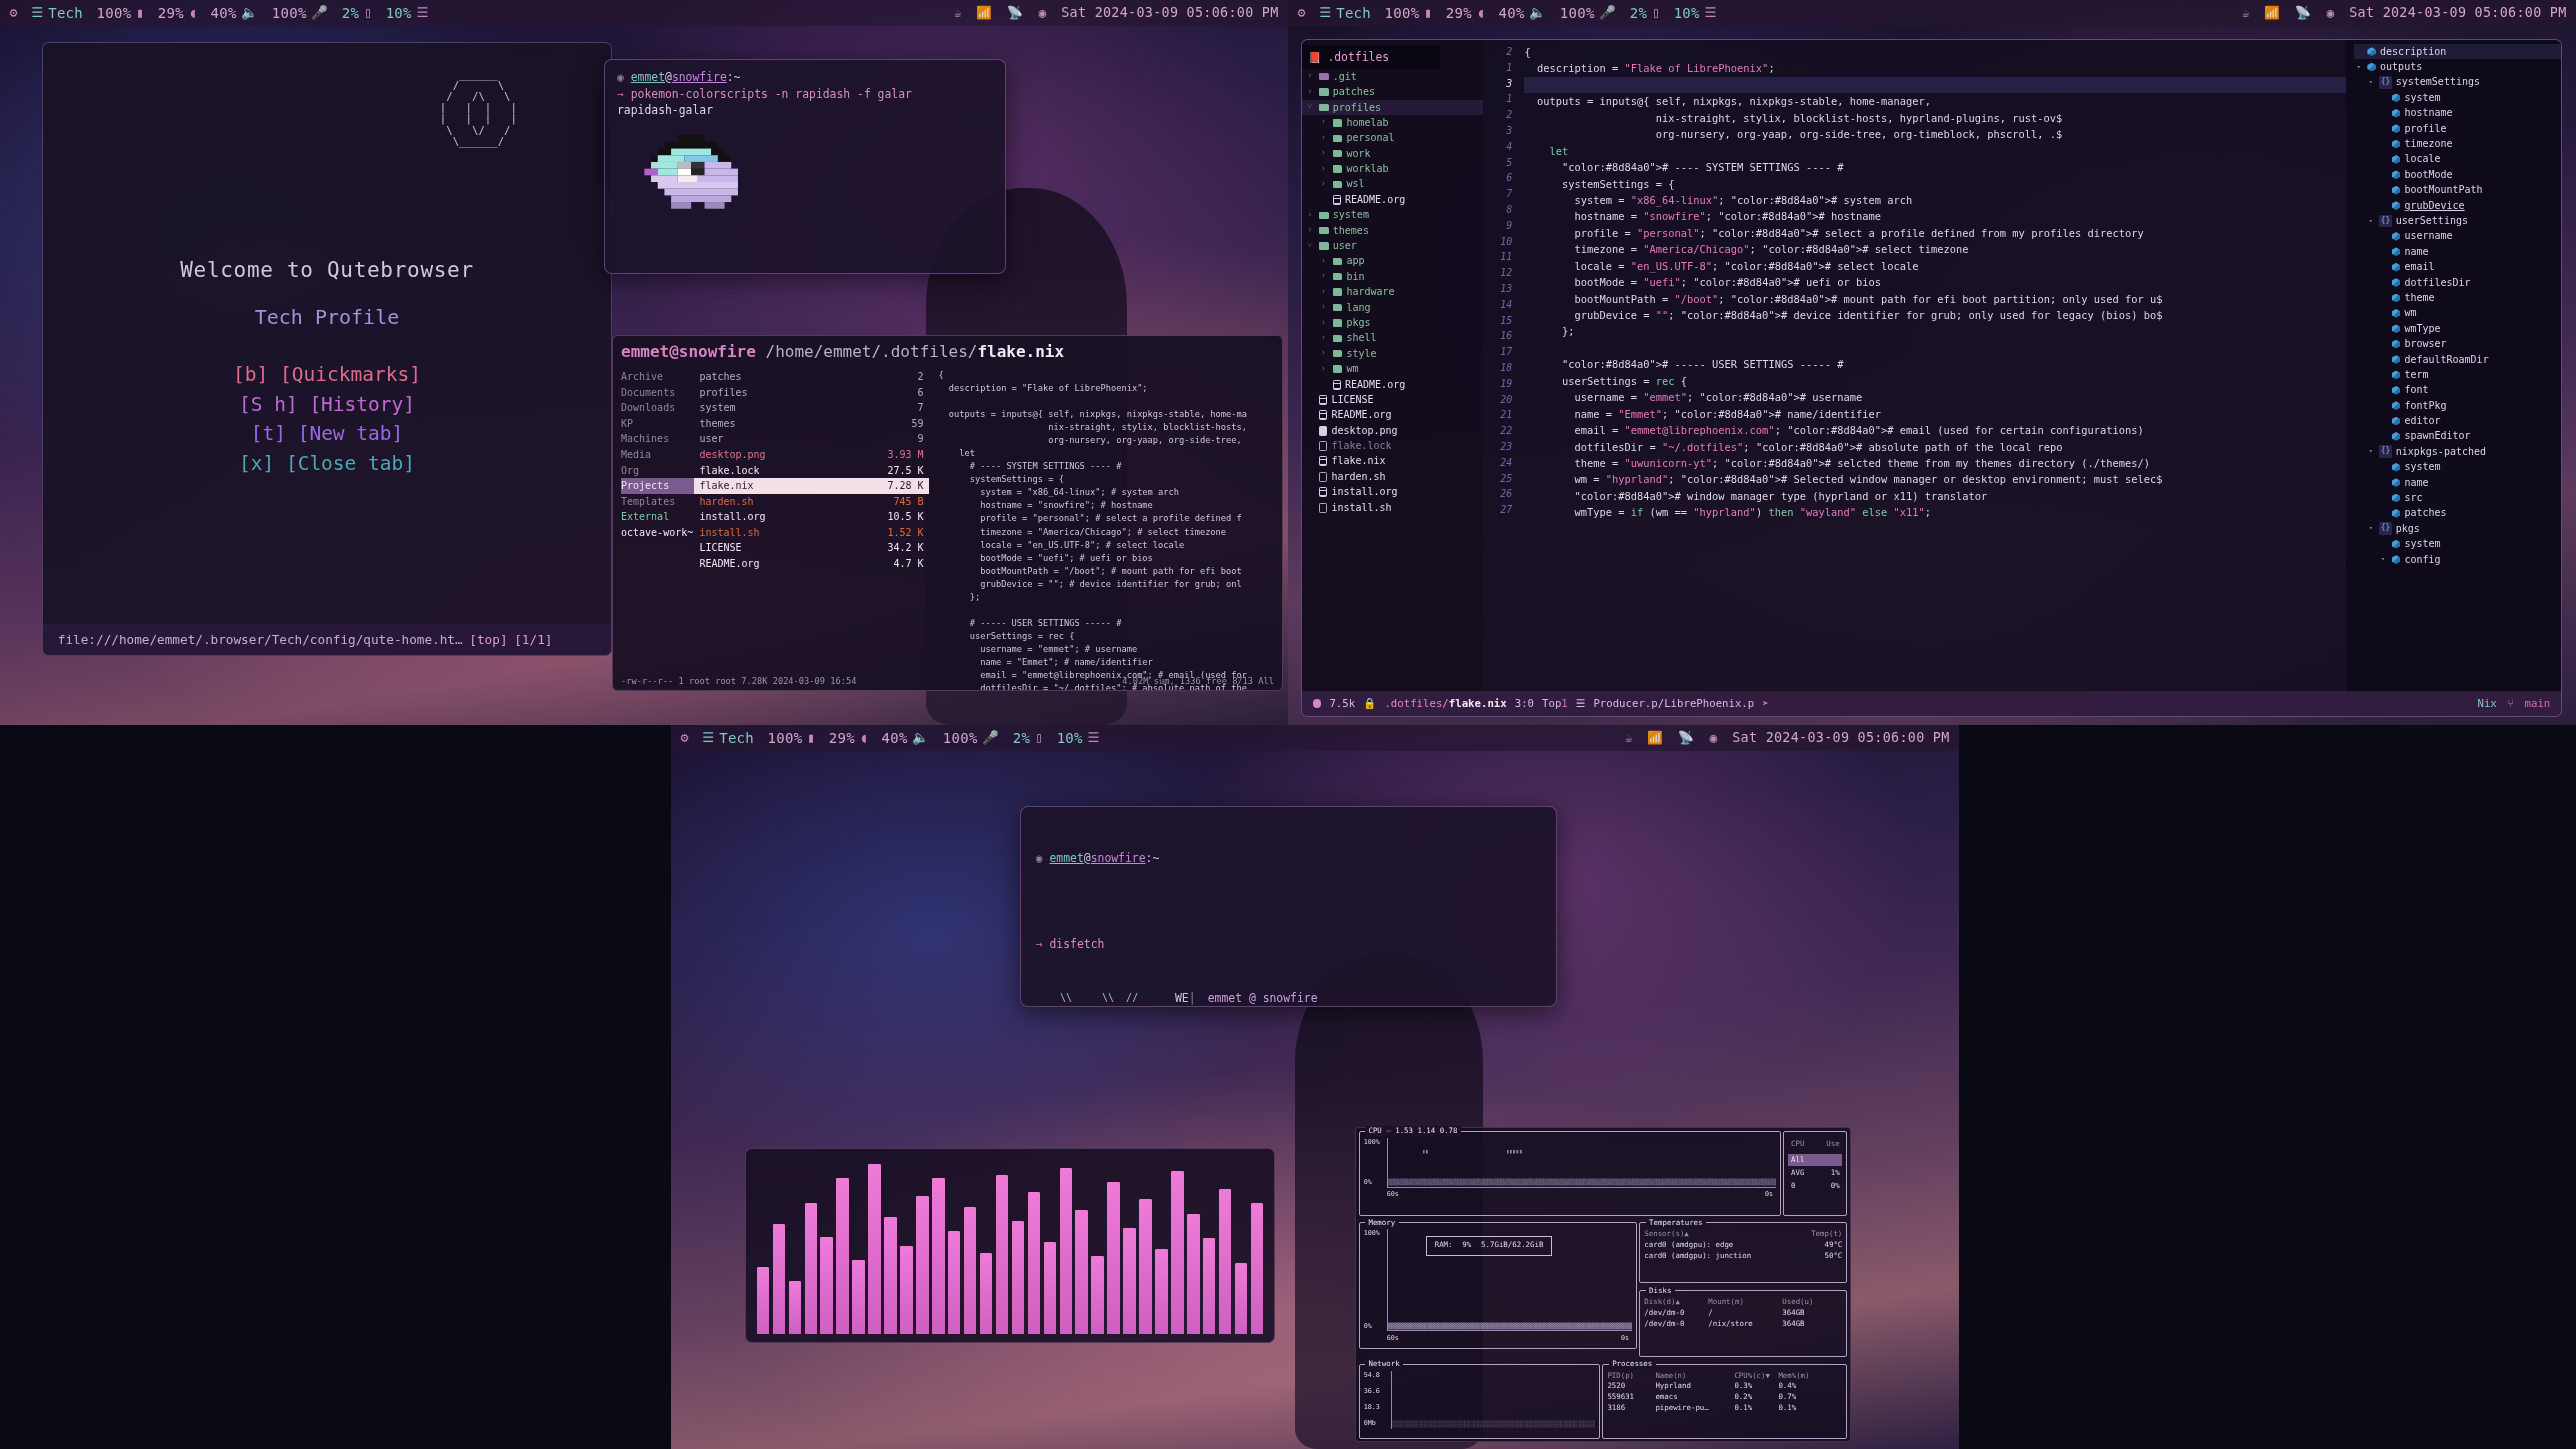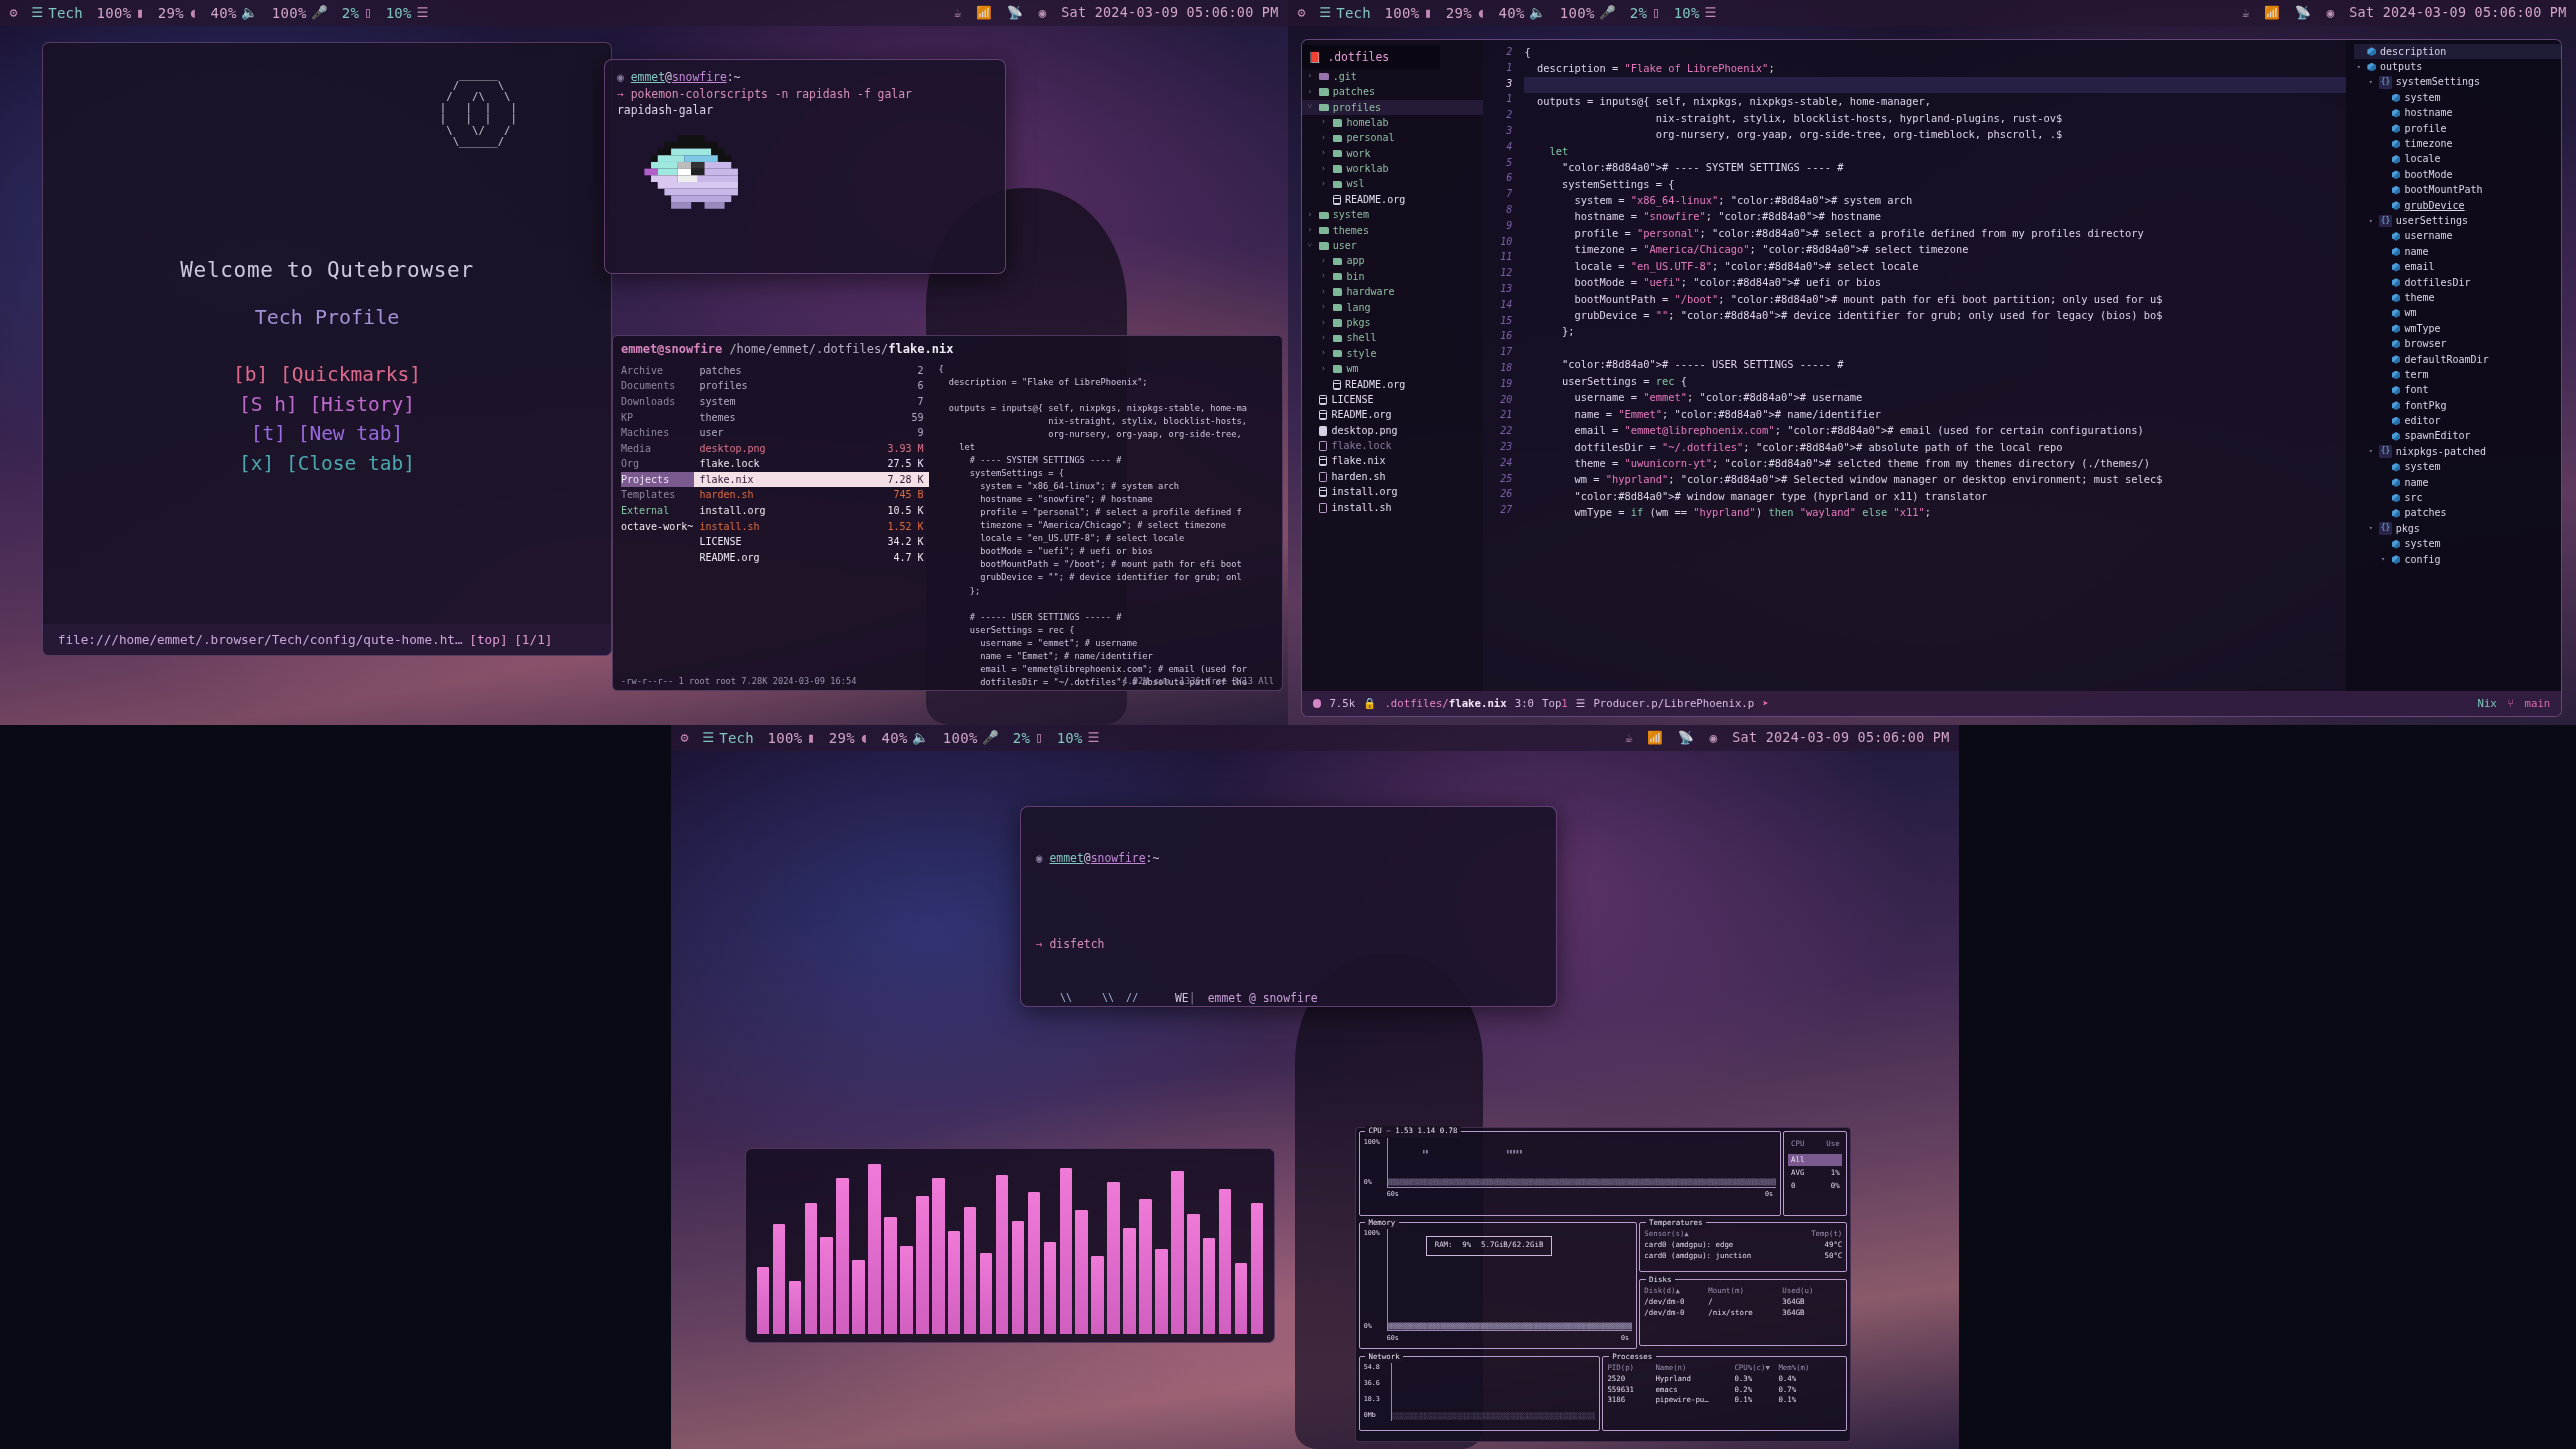--- a/index.html
+++ b/index.html
@@ -86,21 +86,21 @@
   .pix { image-rendering: pixelated; }
 
   
   #ranger {
     position:absolute; left: 612px; top: 335px; width: 671px; height: 356px;
     background: rgba(24,16,36,0.95);
     border: 1.3px solid rgba(170,120,190,0.38);
     border-radius: 5.4px; overflow: hidden;
     font-size: 10px; line-height: 1.56;
   }
-  .rg-header { padding: 4px 8px; font-size: 12px; }
+  .rg-header { padding: 4px 8px; font-size: 16px; }
   .rg-user { color:#d884c0; font-weight:bold; }
   .rg-path { color:#b8b0c8; }
   .rg-path b { color:#efe8f5; }
   .rg-cols { display:flex; height: calc(100% - 20px); }
   .rg-col1 { width: 81px; padding-left: 8px; color:#8e869e; }
   .rg-col2 { width: 235px; }
   .rg-col3 { flex:1; padding-left: 9.4px; color:#cfc6dd; font-size:8.7px; line-height:1.5; white-space:pre; overflow:hidden;}
   .rg-row { display:flex; justify-content:space-between; padding: 0 5.4px; }
   .rg-sel { background:#f3dfe6; color:#2a1830 !important; }
   .rg-sel2 { background:#7b5a90; color:#efe5f5 !important; }
@@ -1015,21 +1015,21 @@
             <div class="bt-graph" id="mem-graph" style="position:absolute;bottom:0;left:0;right:0;">▓▓▓▓▓▓▓▓▓▓▓▓▓▓▓▓▓▓▓▓▓▓▓▓▓▓▓▓▓▓▓▓▓▓▓▓▓▓▓▓▓▓▓▓▓▓▓▓▓▓▓▓▓▓▓▓▓▓▓▓▓▓▓▓▓▓▓▓▓▓▓▓▓▓▓▓▓▓▓▓▓▓▓▓▓▓▓▓▓▓▓▓▓▓▓▓▓▓▓▓▓▓▓▓▓▓▓▓▓▓▓▓▓▓▓▓▓▓▓▓▓▓▓▓▓▓▓▓▓▓</div>
           </div>
         </div>
         <div style="display:flex;justify-content:space-between;font-size:6.7px;padding:2.7px 2.7px 0 23px;">
           <span>60s</span>
           <span>0s</span>
         </div>
       </div>
 
       <div style="width:208px;display:flex;flex-direction:column;gap:6.7px;">
-        <div class="bt-box" style="height:50px;">
+        <div class="bt-box" style="height:61px;">
           <div class="bt-title">Temperatures</div>
           <div class="bt-row bt-dim" style="justify-content:space-between;">
             <span>Sensor(s)▲</span>
             <span>Temp(t)</span>
           </div>
           <div id="temp-rows">
               <div class="bt-row" style="justify-content: space-between;">
                 <span>card0 (amdgpu): edge</span>
                 <span>49°C</span>
               </div>

